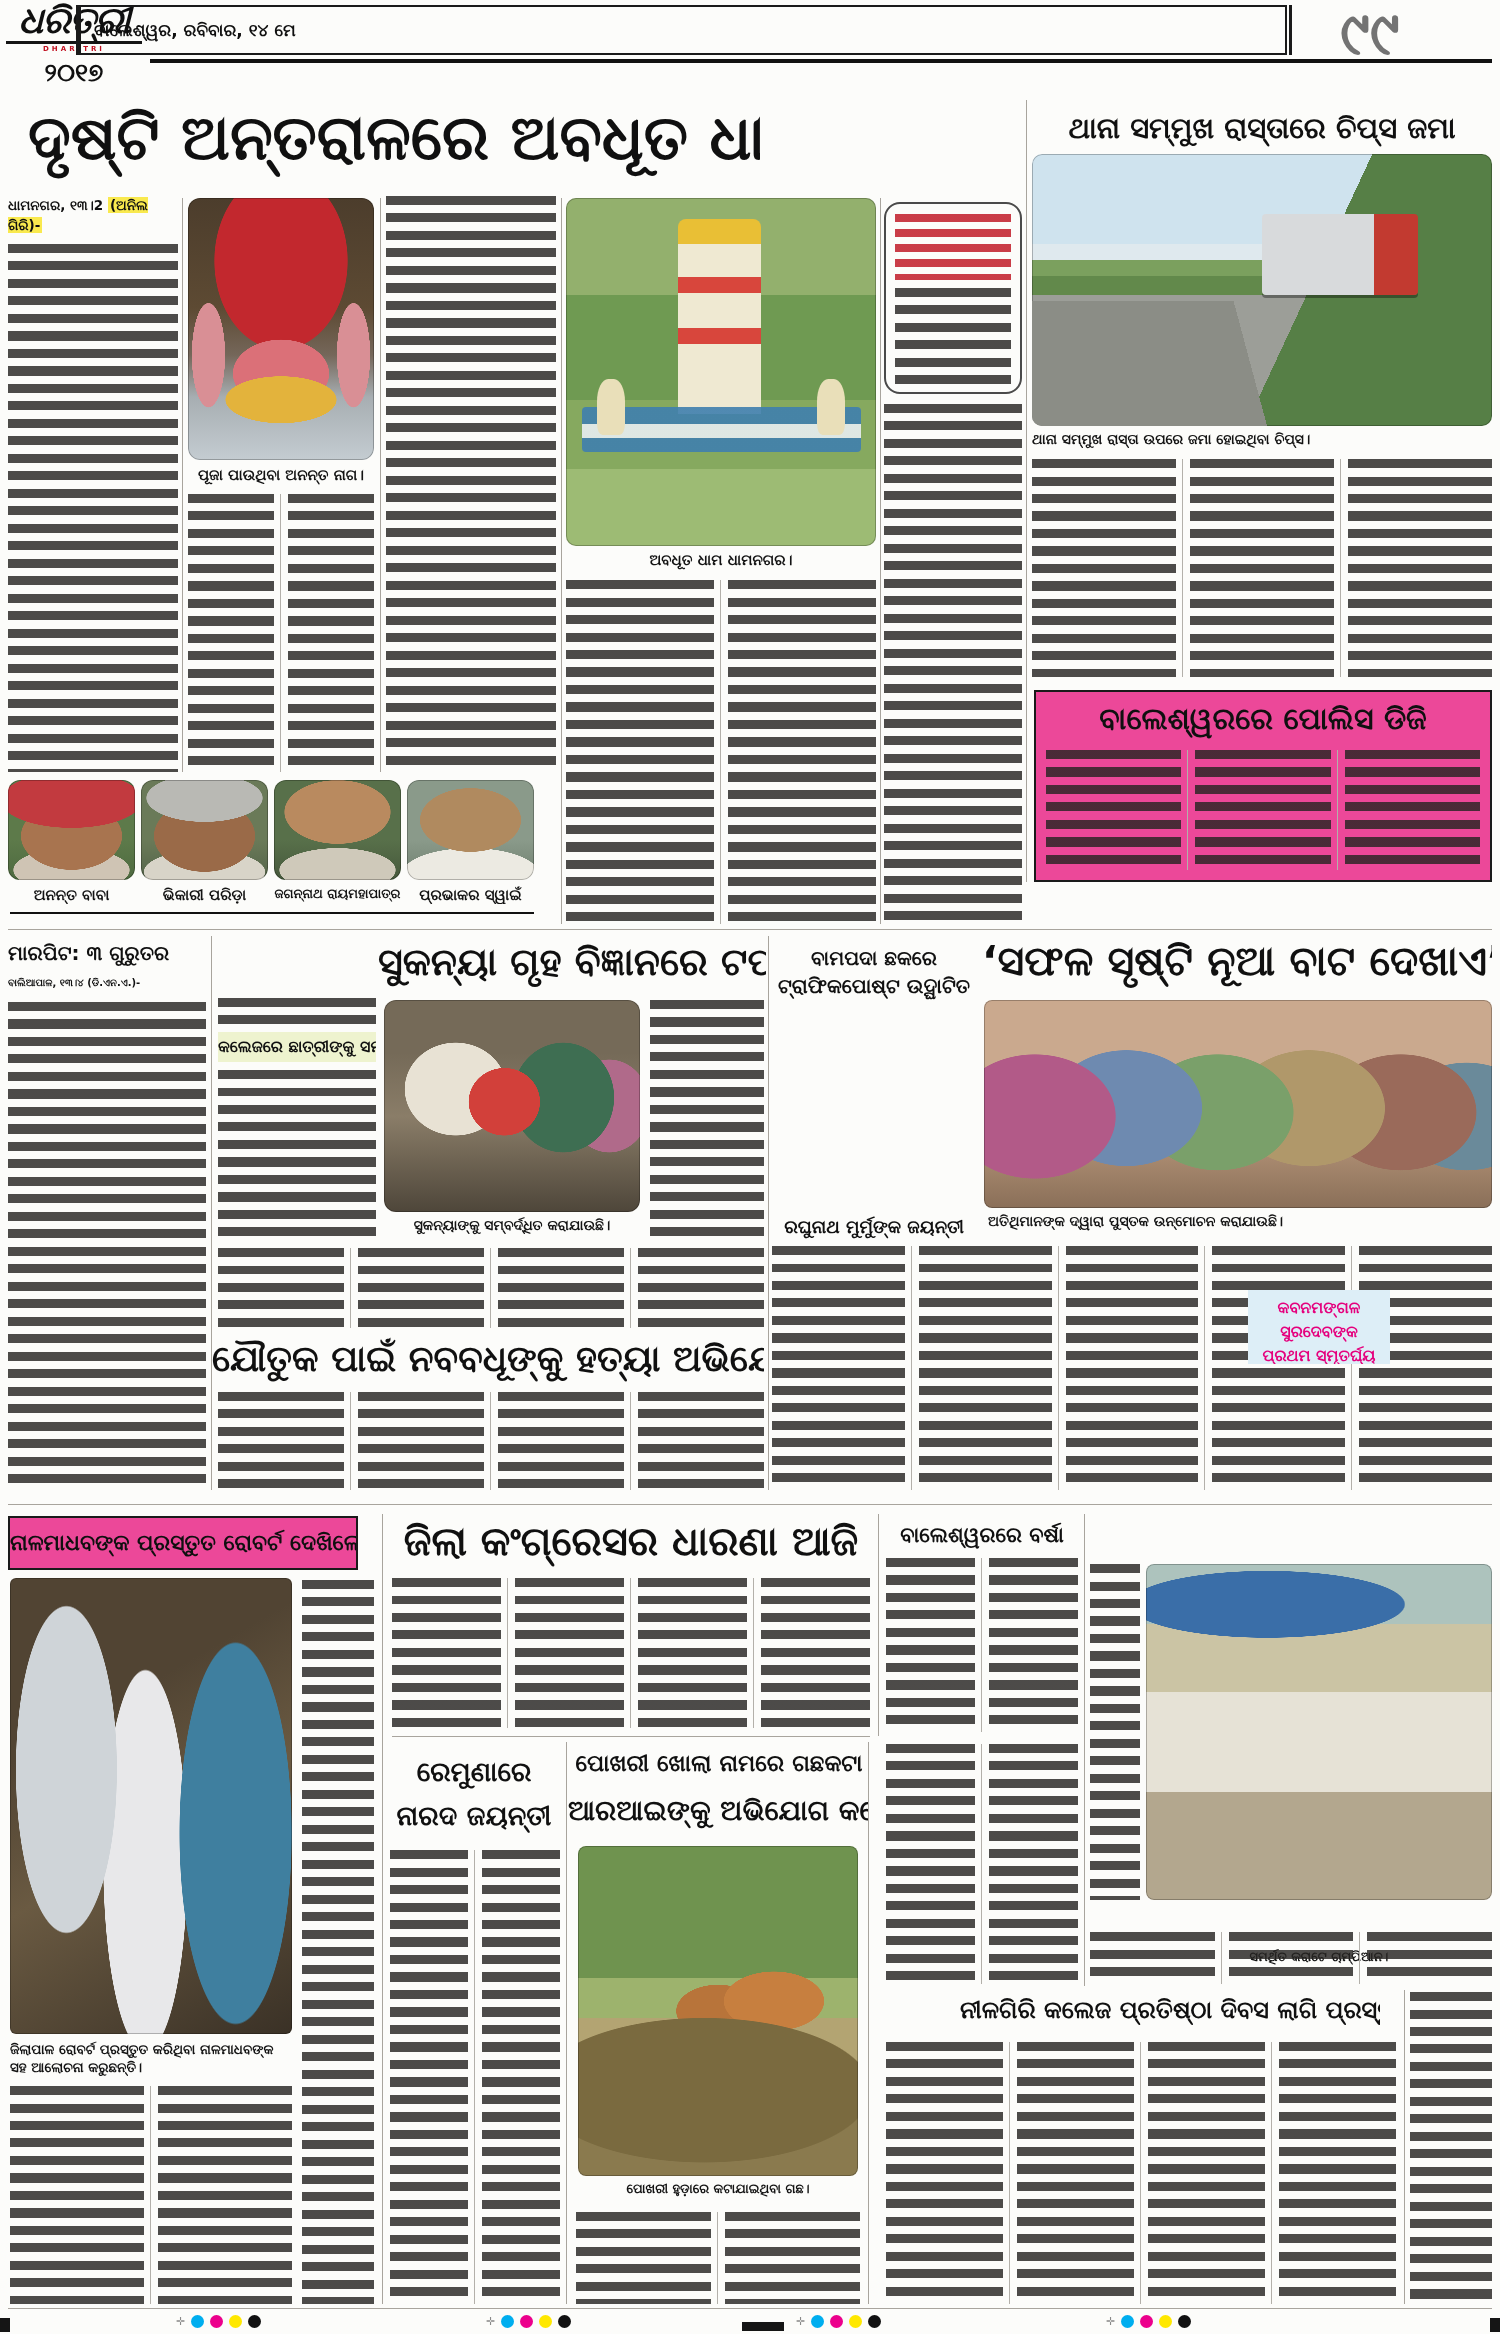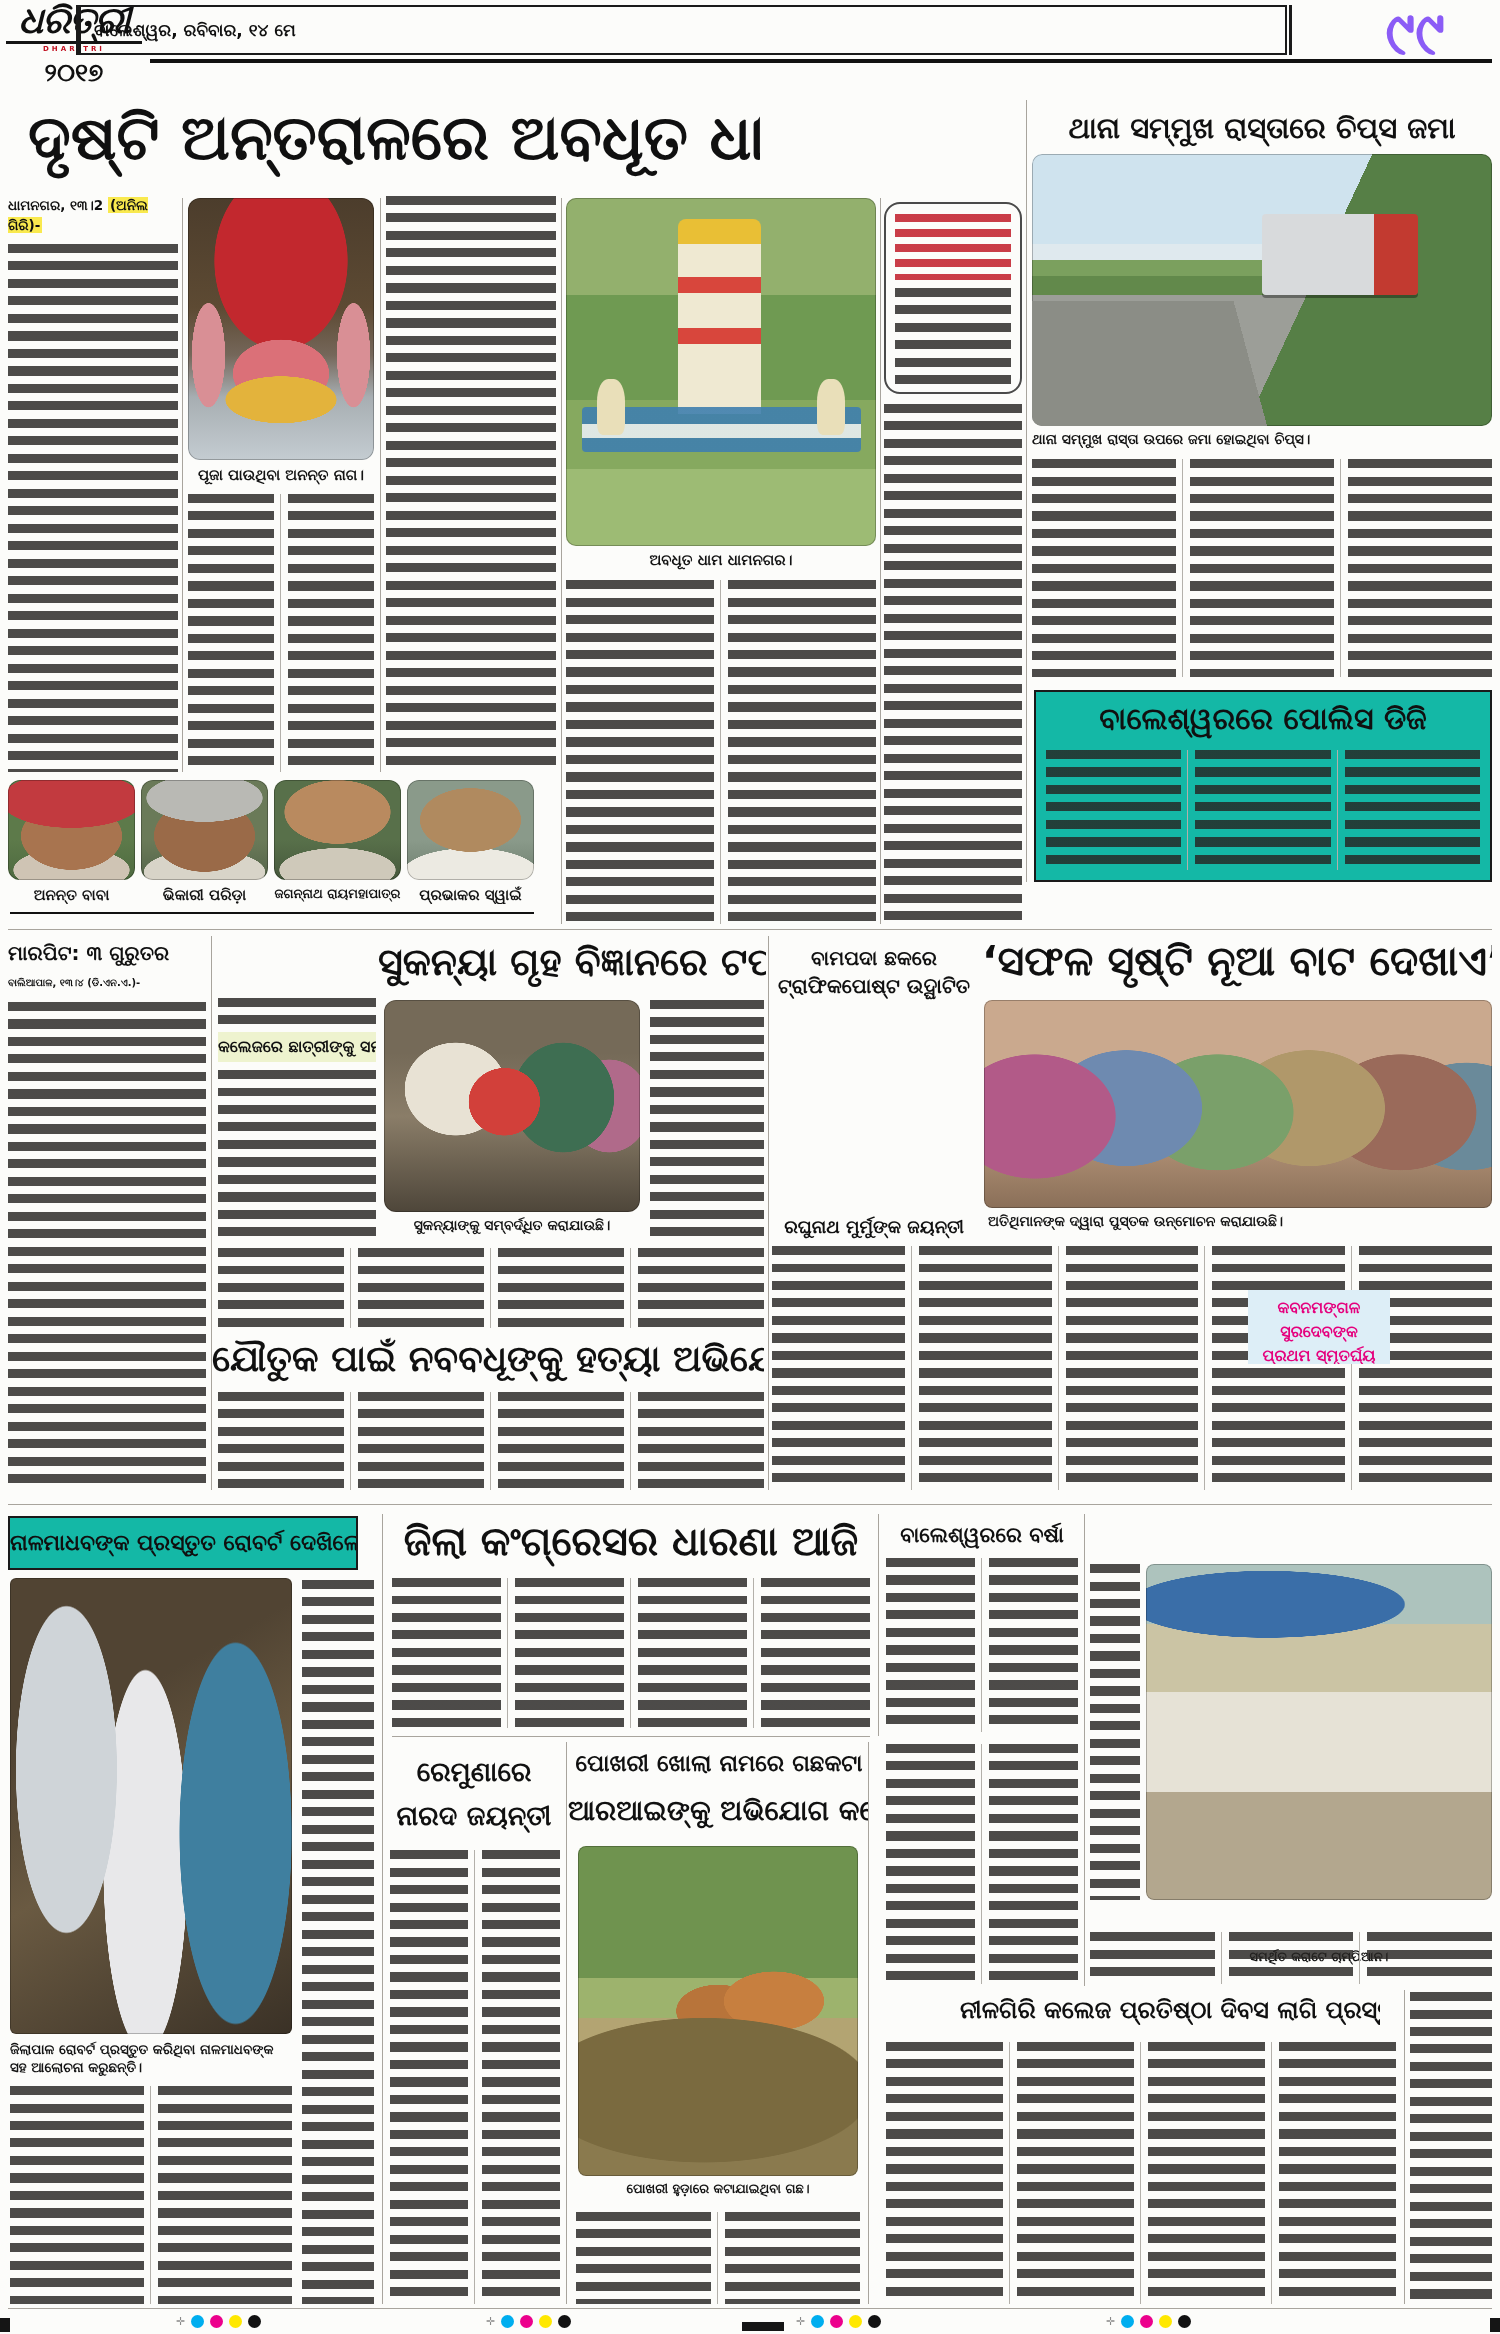--- a/index.html
+++ b/index.html
@@ -17,28 +17,28 @@
   .sk-red{background-image:repeating-linear-gradient(180deg,rgba(196,40,52,.9) 0px,rgba(196,40,52,.9) 8px,transparent 8px,transparent 15px);}
   .cols{position:absolute;display:flex;}
   .cols .c{flex:1;display:flex;}
   .cols .c + .c{border-left:1px solid #b3b0aa;margin-left:6px;padding-left:7px;}
   .cols .c .sk{flex:1;}
   
   .vr{position:absolute;width:1px;background:#a8a49d;}
   .hr{position:absolute;height:1px;background:#a8a49d;}
   .hr-heavy{position:absolute;background:#111;}
   
-  .boxed{position:absolute;border:2px solid #1a1a1a;box-sizing:border-box;background:#14b8a6;padding-left:43px;}
+  .boxed{position:absolute;border:2px solid #1a1a1a;box-sizing:border-box;background:#ec4899;padding-left:43px;}
   
   .logo{font-size:37px;font-weight:800;font-style:italic;letter-spacing:-1px;border-bottom:3px solid #151515;line-height:1.05;text-align:center;}
   .logo-sub{font-size:7px;font-weight:700;letter-spacing:3px;color:#c01020;text-align:center;margin-top:1px;}
   .logo-year{font-size:25px;font-weight:800;text-align:center;margin-top:5px;}
   .mast-box{border:2px solid #1a1a1a;border-left:5px solid #1a1a1a;box-sizing:border-box;display:flex;align-items:center;}
   .mast-date{font-size:17px;font-weight:700;padding-left:13px;}
-  .pageno{font-size:60px;font-weight:800;color:#8b5cf6;text-align:center;line-height:62px;}
+  .pageno{font-size:60px;font-weight:800;color:#737373;line-height:62px;}
   
   .ph{position:absolute;border-radius:12px;overflow:hidden;background:#c8c4ba;box-shadow:inset 0 0 0 1px rgba(0,0,0,.25);}
   .ph i{position:absolute;display:block;}
   .ph-shrine{background:
     radial-gradient(ellipse 9% 20% at 11% 60%,#d98f95 0 99%,transparent 100%),
     radial-gradient(ellipse 9% 20% at 89% 60%,#d98f95 0 99%,transparent 100%),
     radial-gradient(ellipse 30% 9% at 50% 77%,#e3b33c 0 99%,transparent 100%),
     radial-gradient(ellipse 26% 13% at 50% 67%,#db7078 0 99%,transparent 100%),
     radial-gradient(ellipse 36% 34% at 50% 24%,#c2282e 0 99%,transparent 100%),
     linear-gradient(180deg,#4c3d2c 0%,#5d4a33 42%,#75675a 60%,#a7aeb2 76%,#c4ccd1 100%);}

